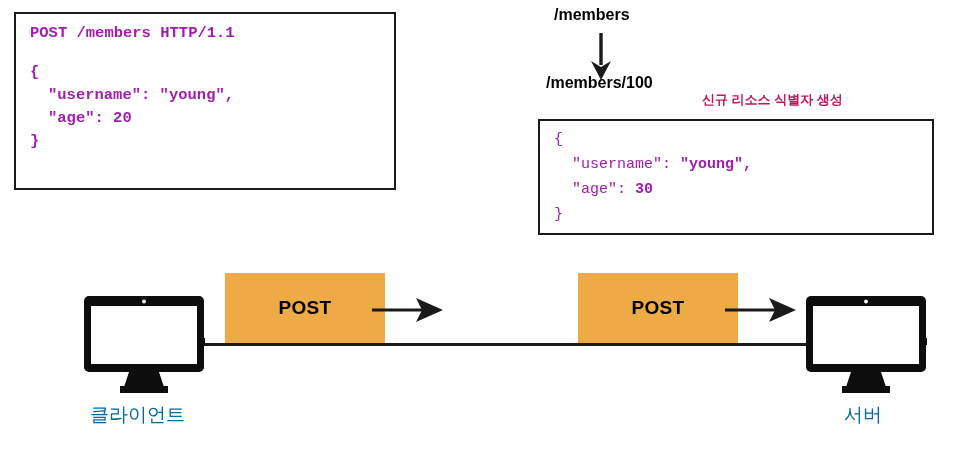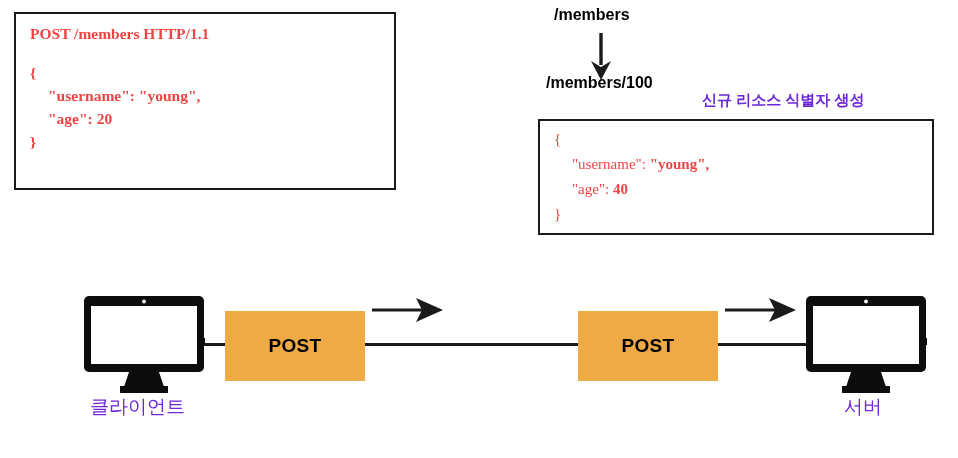--- a/index.html
+++ b/index.html
@@ -37,26 +37,26 @@
   }
   #response-box {
     left: 538px;
     top: 119px;
     width: 396px;
     height: 116px;
     padding: 6px 14px 0 14px;
   }
 
   .code-line {
-    font-family: Liberation Serif, serif;
+    font-family: Liberation Mono, monospace;
     font-size: 15.5px;
     font-weight: bold;
     line-height: 23px;
     white-space: pre;
-    color: #ef4444;
+    color: #a21caf;
   }
   .code-line.blank {
     height: 16px;
     line-height: 16px;
   }
   .code-line.indent {
     padding-left: 18px;
   }
   #response-box .code-line {
     font-weight: normal;
@@ -75,23 +75,23 @@
     color: #000;
     white-space: nowrap;
   }
   #uri-collection { left: 554px; top: 6px; }
   #uri-resource   { left: 546px; top: 74px; }
 
   .annotation {
     position: absolute;
     left: 702px;
     top: 91px;
-    font-size: 15px;
-    font-weight: bold;
-    color: #6d28d9;
+    font-size: 13px;
+    font-weight: bold;
+    color: #be185d;
     white-space: nowrap;
   }
 
   #down-arrow {
     position: absolute;
     left: 588px;
     top: 33px;
     width: 26px;
     height: 48px;
   }
@@ -103,28 +103,27 @@
     top: 343px;
     width: 612px;
     height: 3px;
     background: #1a1a1a;
   }
 
   
   .post-box {
     position: absolute;
     top: 273px;
-    width: 140px;
+    width: 160px;
     height: 70px;
     background: #eeab45;
     display: flex;
     align-items: center;
     justify-content: center;
     box-sizing: border-box;
-    margin-top: 38px;
   }
   #post-box-1 { left: 225px; }
   #post-box-2 { left: 578px; }
   .post-label {
     font-size: 19px;
     font-weight: bold;
     color: #000;
     letter-spacing: 0.3px;
   }
 
@@ -146,23 +145,23 @@
   #client-node { left: 78px; top: 294px; }
   #server-node { left: 800px; top: 294px; }
 
   .monitor {
     width: 124px;
     height: 100px;
     margin: 0 auto;
     display: block;
   }
   .node-label {
-    margin-top: 0;
+    margin-top: 8px;
     font-size: 19px;
-    color: #6d28d9;
+    color: #0369a1;
     font-family: "DejaVu Sans", sans-serif;
     white-space: nowrap;
   }
   #client-node .node-label { text-align: left; padding-left: 12px; }
   #server-node .node-label { text-align: center; padding-right: 6px; }
 </style>
 </head>
 <body>
 
 <div class="canvas">
@@ -182,21 +181,21 @@
     <path d="M13 0 L13 32 L13 32" stroke="#1a1a1a" stroke-width="3.4" fill="none"></path>
     <path d="M3 28 L13 47 L23 28 L13 34 Z" fill="#1a1a1a"></path>
   </svg>
 
   <div class="uri-label" id="uri-resource">/members/100</div>
   <div class="annotation">신규 리소스 식별자 생성</div>
 
   <div class="code-box" id="response-box">
     <div class="code-line">{</div>
     <div class="code-line indent"><span>"username":</span> <span class="val">"young",</span></div>
-    <div class="code-line indent"><span>"age":</span> <span class="val">40</span></div>
+    <div class="code-line indent"><span>"age":</span> <span class="val">30</span></div>
     <div class="code-line">}</div>
   </div>
 
   <div id="wire"></div>
 
   <div class="post-box" id="post-box-1">
     <span class="post-label">POST</span>
   </div>
 
   <svg class="flow-arrow" id="flow-arrow-1" viewBox="0 0 72 26">

